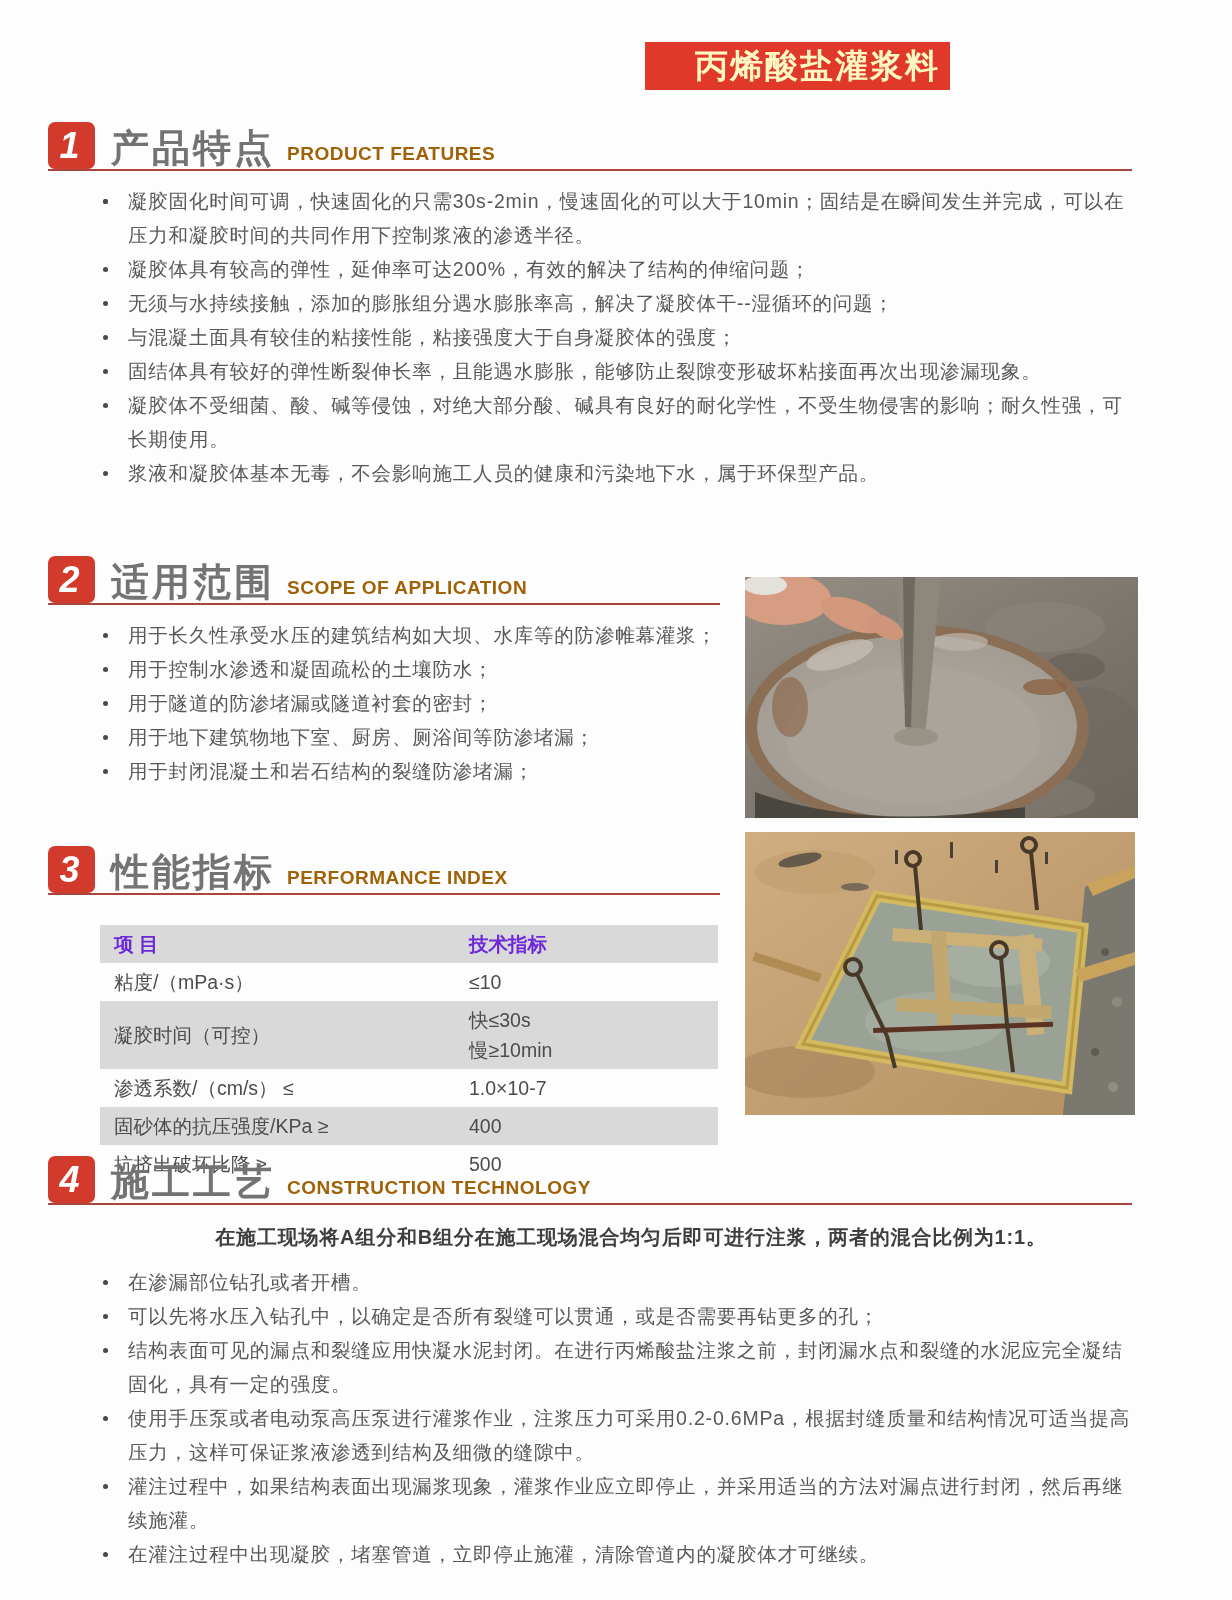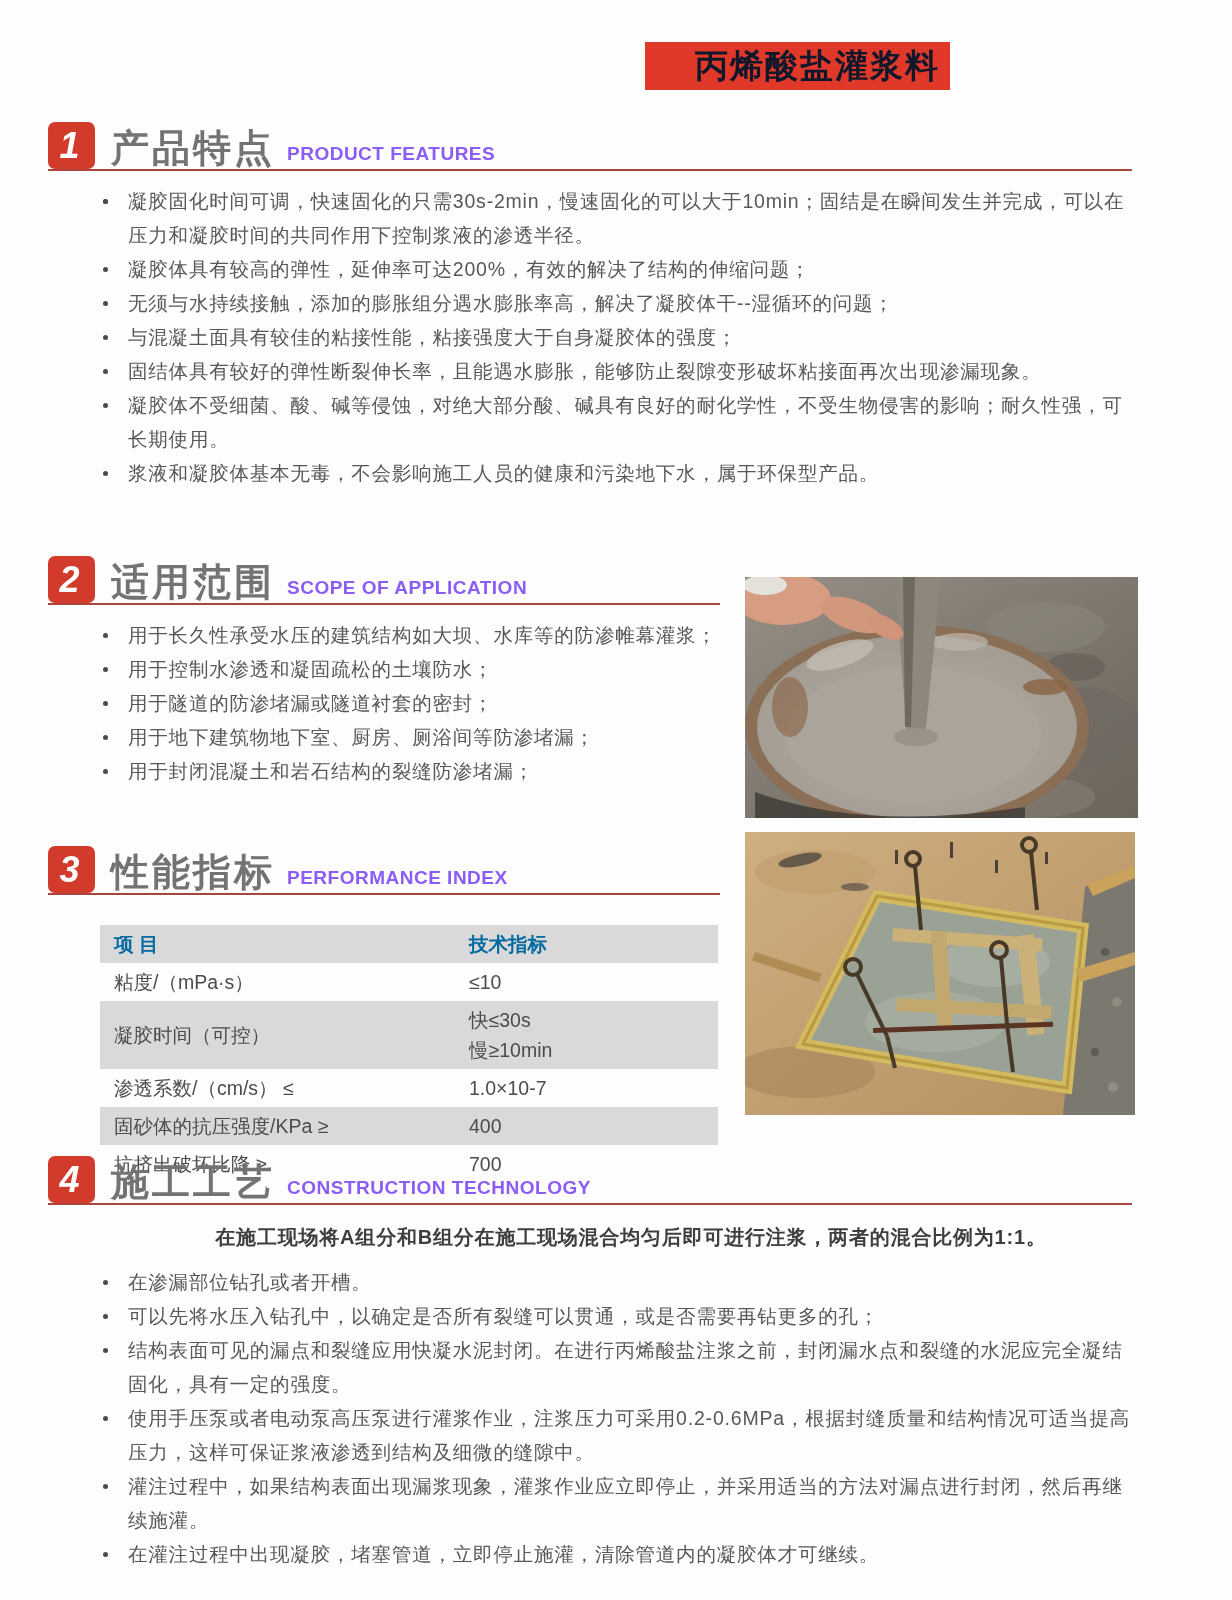--- a/index.html
+++ b/index.html
@@ -5,41 +5,41 @@
   * { margin:0; padding:0; box-sizing:border-box; }
   html,body { background:#f3f3f3; }
   body { font-family:"Liberation Sans","DejaVu Sans",sans-serif; }
   .page {
     position:relative; width:1232px; height:1600px; margin:0 auto;
     background:#fdfdfd; overflow:hidden;
   }
   
   .banner {
     position:absolute; left:645px; top:42px; width:305px; height:48px;
-    background:#e0392a; color:#0f172a; font-size:33px; font-weight:bold;
+    background:#e0392a; color:#fef9c3; font-size:33px; font-weight:bold;
     display:flex; align-items:center; justify-content:center; letter-spacing:2px;padding-left:40px;
   }
   
   .section { position:absolute; left:48px; }
   .sec-header {
     display:flex; align-items:flex-end;
     border-bottom:2px solid #a8453c;
   }
   .badge {
     width:47px; height:47px; background:#d23a2b; border-radius:7px;
     color:#fff; font-size:36px; font-weight:bold; font-style:italic;
     display:flex; align-items:center; justify-content:center;
     flex:0 0 auto; padding-right:4px;
   }
   .sec-title {
     font-size:38px; font-weight:bold; color:#737373;
     margin-left:16px; letter-spacing:3px; line-height:1; padding-bottom:2px;
   }
   .sec-subtitle {
-    font-size:19px; font-weight:bold; color:#8b5cf6;
+    font-size:19px; font-weight:bold; color:#a16207;
     margin-left:12px; padding-bottom:4px; letter-spacing:0.5px;
   }
   
   ul.bullets { list-style:none; margin-top:13px; }
   li.bullet { position:relative; padding-left:80px; font-size:19.5px;
     line-height:34px; color:#585858; letter-spacing:0.8px; }
   li.bullet .dot {
     position:absolute; left:55px; top:15px; width:5px; height:5px;
     border-radius:50%; background:#4a4a4a;
   }
@@ -50,21 +50,21 @@
   #section-4 { top:1156px; width:1084px; }
   
   table.perf {
     margin:30px 0 0 52px; width:618px; border-collapse:collapse;
     font-size:19.5px; color:#4c4c4c;
   }
   table.perf th, table.perf td {
     text-align:left; padding:4px 0 4px 14px; line-height:30px;
     font-weight:normal; vertical-align:middle;
   }
-  table.perf th { font-weight:bold; color:#0369a1; }
+  table.perf th { font-weight:bold; color:#6d28d9; }
   table.perf th:first-child, table.perf td:first-child { width:355px; }
   table.perf thead tr { background:#d9d9d9; }
   table.perf tbody tr:nth-child(even) { background:#d9d9d9; }
   
   .intro {
     margin-top:17px; padding-left:82px; font-size:20px; font-weight:bold;
     color:#3e3e3e; letter-spacing:0.8px; line-height:30px;text-align:center;
   }
   
   .photo { position:absolute; display:block; }
@@ -185,21 +185,21 @@
           </tr>
           <tr>
             <td>固砂体的抗压强度/KPa ≥</td>
             <td>
               <div>400</div>
             </td>
           </tr>
           <tr>
             <td>抗挤出破坏比降 ≥</td>
             <td>
-              <div>700</div>
+              <div>500</div>
             </td>
           </tr>
         </tbody>
     </table>
   </div>
 
   <svg class="photo" id="photo-2" viewBox="0 0 390 283" aria-hidden="true">
     <defs>
       <linearGradient id="sandG" x1="0" y1="0" x2="1" y2="1">
         <stop offset="0" stop-color="#cfae82"></stop>

